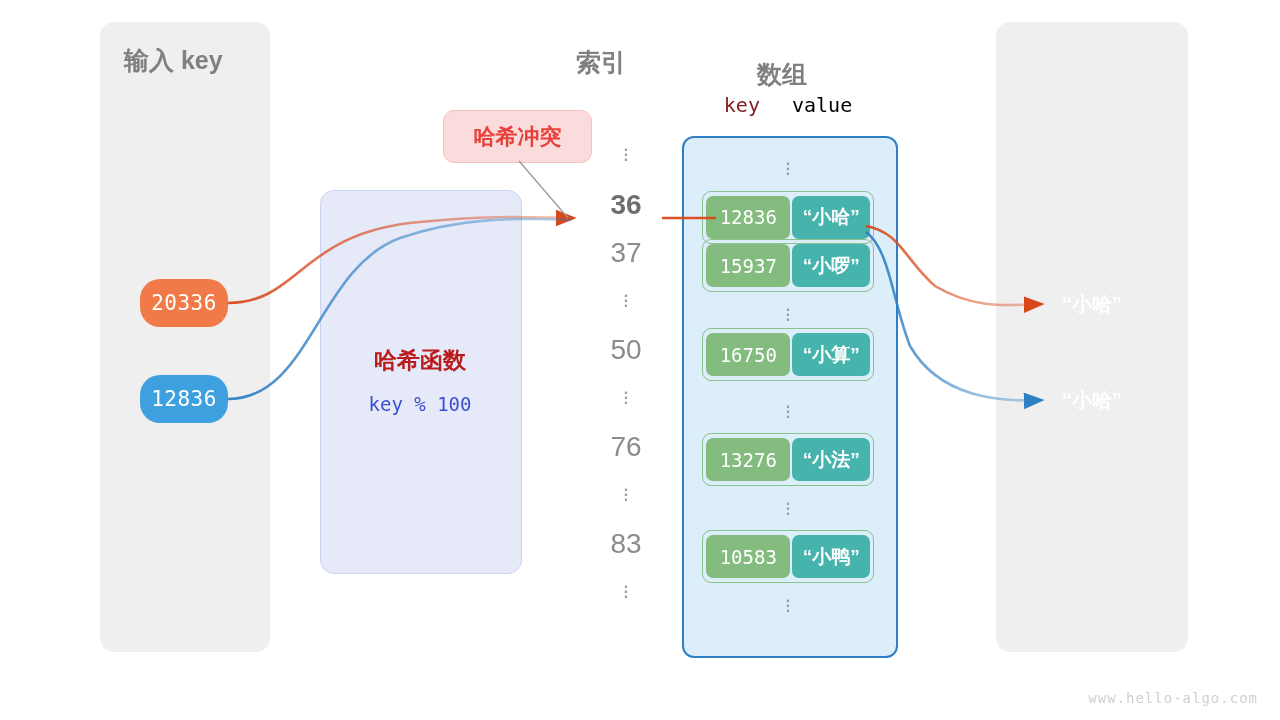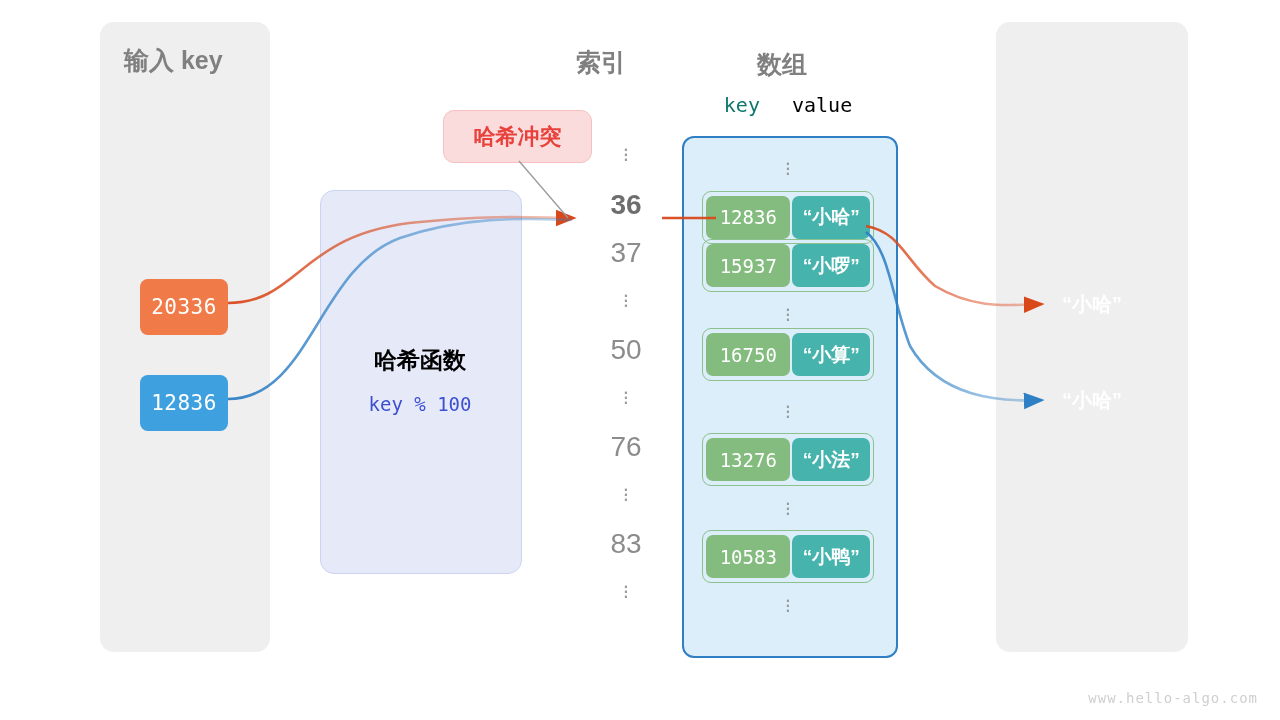--- a/index.html
+++ b/index.html
@@ -31,22 +31,22 @@
   }
   .mono {
     font-family: "DejaVu Sans Mono", "Liberation Mono", monospace;
   }
   
   #input-panel { left: 100px; top: 22px; width: 170px; height: 630px; }
   #input-panel-title { left: 124px; top: 44px; }
   .key-chip {
     position: absolute;
     width: 88px;
-    height: 56px;
-    border-radius: 8px;
+    height: 48px;
+    border-radius: 20px;
     display: flex;
     align-items: center;
     justify-content: center;
     color: #ffffff;
     font-size: 21px;
     letter-spacing: 0.5px;
   }
   .chip-orange { background: #f07b48; }
   .chip-blue   { background: #3fa0e0; }
   #key-20336 { left: 140px; top: 279px; }
@@ -61,21 +61,21 @@
     border: 1.5px solid #ccd3f2;
     border-radius: 14px;
   }
   #hash-title {
     position: absolute;
     left: 320px; top: 345px;
     width: 200px;
     text-align: center;
     font-size: 23px;
     font-weight: bold;
-    color: #000000;
+    color: #b91c1c;
   }
   #hash-formula {
     position: absolute;
     left: 320px; top: 393px;
     width: 200px;
     text-align: center;
     font-size: 19px;
     color: #3c4fd1;
   }
 
@@ -92,29 +92,29 @@
     justify-content: center;
   }
   #collision-label {
     font-size: 22px;
     font-weight: bold;
     color: #e8413c;
   }
 
   
   #index-header { left: 576px; top: 46px; }
-  #array-header { left: 757px; top: 48px; }
+  #array-header { left: 757px; top: 58px; }
   #kv-header {
     position: absolute;
     left: 682px; top: 93px;
     width: 212px;
     text-align: center;
     font-size: 20px;
   }
-  #kv-header .k { color: #0f766e; }
+  #kv-header .k { color: #7f1d1d; }
   #kv-header .v { color: #000000; margin-left: 20px; }
 
   
   #index-col {
     position: absolute;
     left: 597px; top: 140px;
     width: 58px; height: 500px;
   }
   .idx {
     position: absolute;

